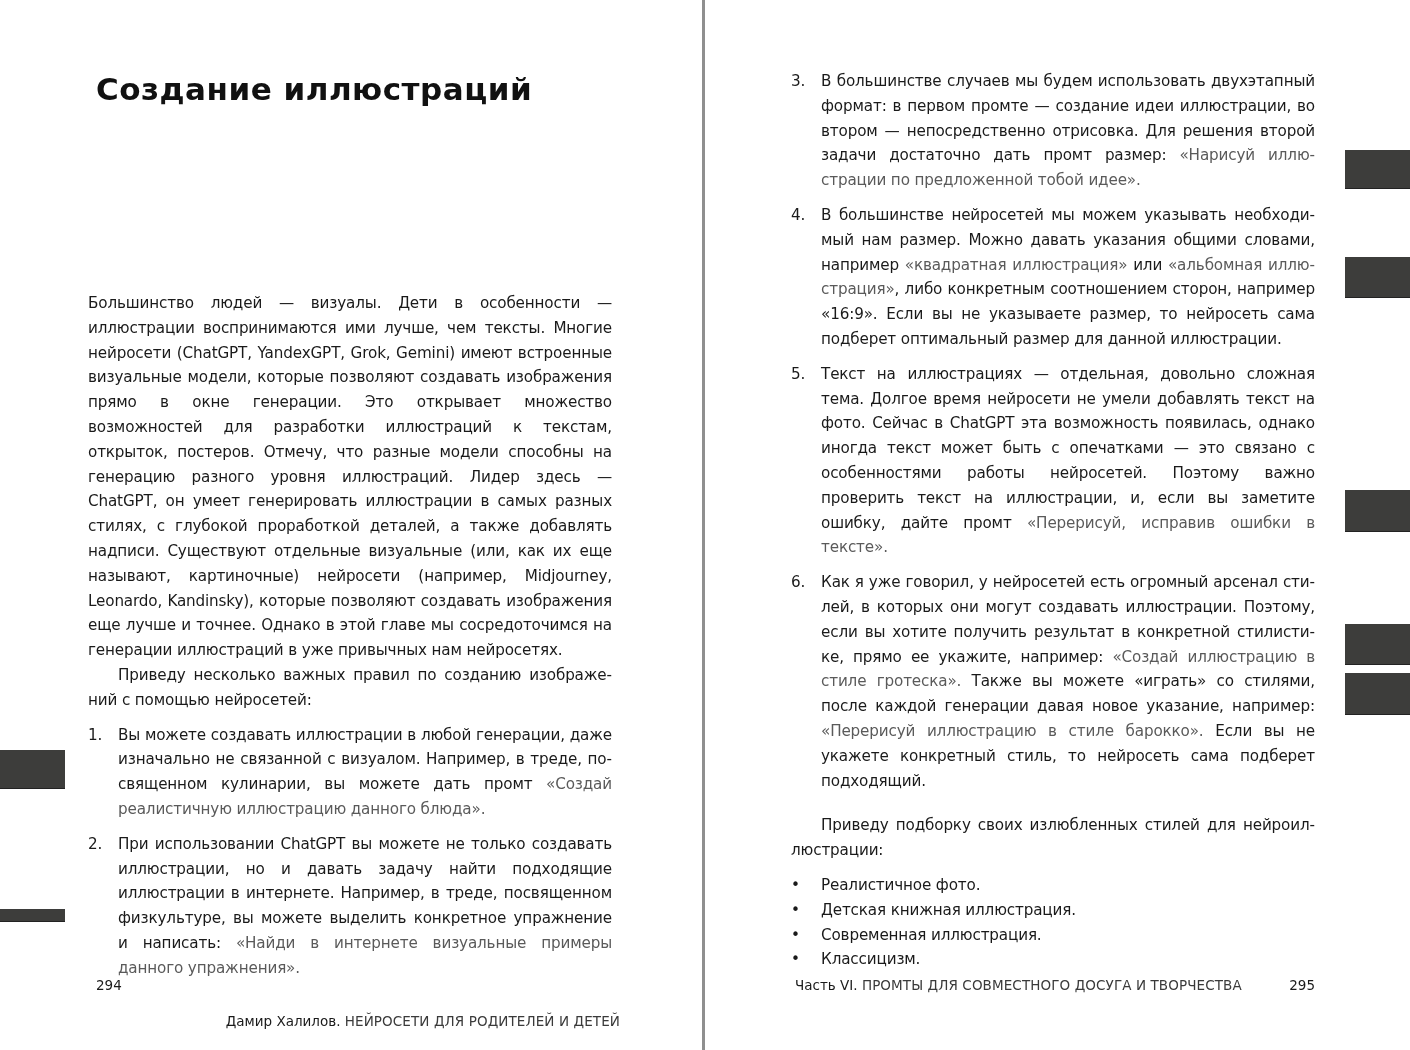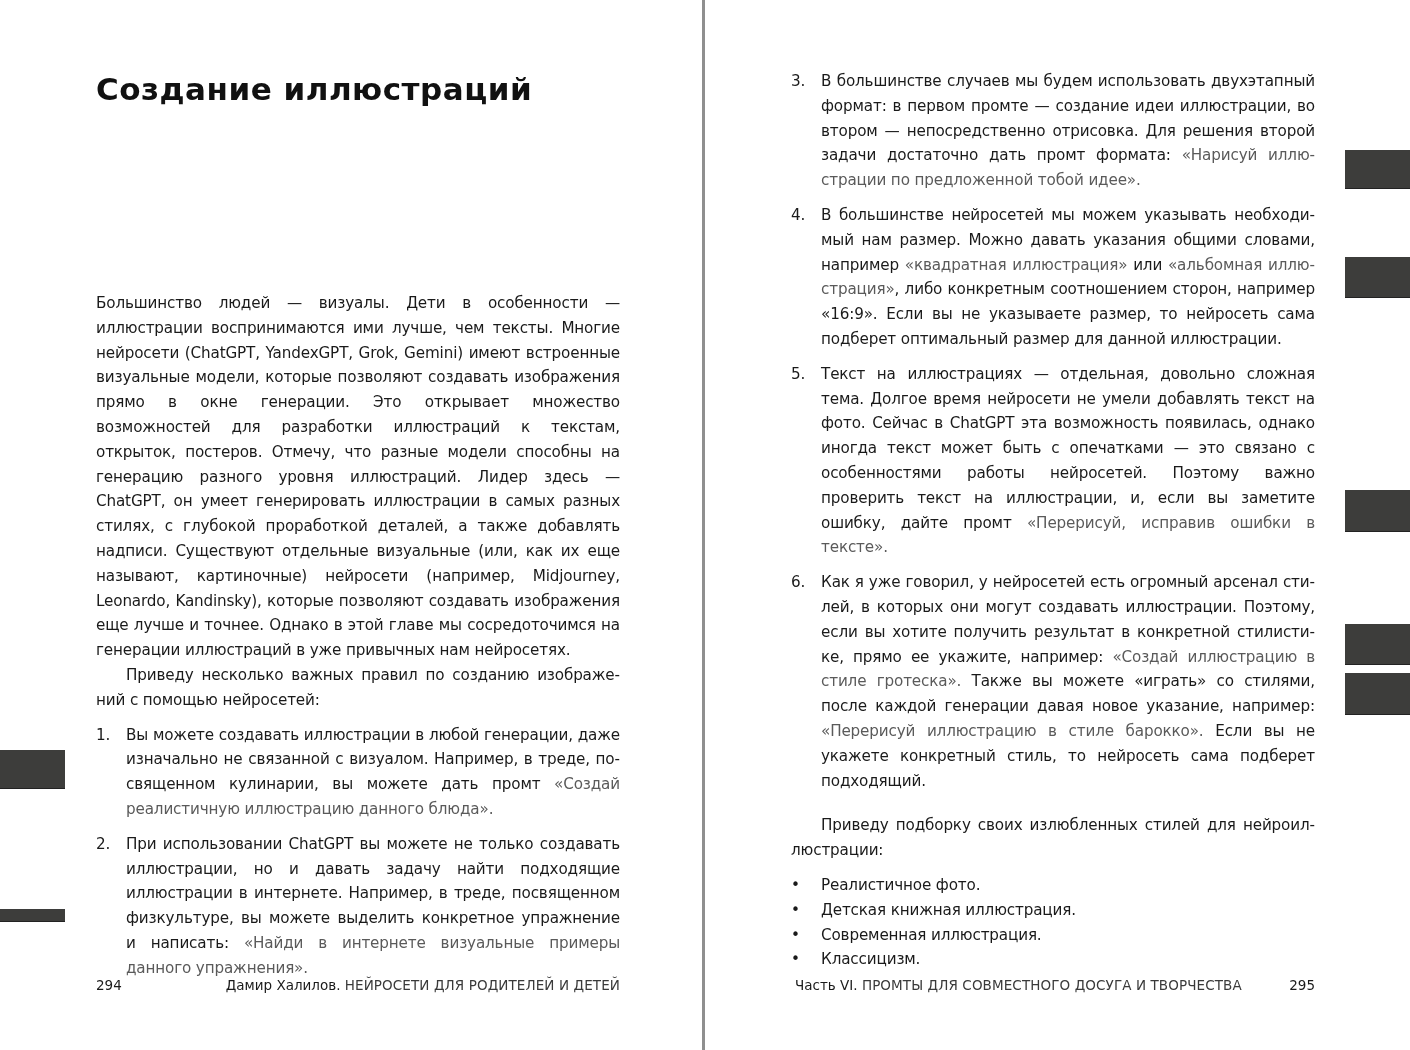--- a/index.html
+++ b/index.html
@@ -46,55 +46,55 @@
 
 <div class="page page-left">
   <div class="tab" style="left:0;top:750px;width:65px;height:38px;"></div>
   <div class="tab" style="left:0;top:909px;width:65px;height:12px;"></div>
 
   <h1 class="title">
     <span>Создание иллюстраций</span><br>
     <br>
   </h1>
 
-  <div class="text-block" style="left:96px;top:291px;width:524px;">
+  <div class="text-block" style="left:88px;top:291px;width:524px;">
     <p>Большинство людей — визуалы. Дети в особенности — иллюстра­ции воспринимаются ими лучше, чем тексты. Многие нейросети (ChatGPT, YandexGPT, Grok, Gemini) имеют встроенные визуальные модели, которые позволяют создавать изображения прямо в окне генерации. Это открывает множество возможностей для разра­ботки иллюстраций к текстам, открыток, постеров. Отмечу, что разные модели способны на генерацию разного уровня иллюстра­ций. Лидер здесь — ChatGPT, он умеет генерировать иллюстрации в самых разных стилях, с глубокой проработкой деталей, а также добавлять надписи. Существуют отдельные визуальные (или, как их еще называют, картиночные) нейросети (например, Midjourney, Leonardo, Kandinsky), которые позволяют создавать изображе­ния еще лучше и точнее. Однако в этой главе мы сосредоточимся на генерации иллюстраций в уже привычных нам нейросетях.</p>
     <p class="indent">Приведу несколько важных правил по созданию изображе­ний с помощью нейросетей:</p>
     <ol class="rules" style="margin-top:10px;">
       <li>
         <span class="num">1.</span><span>Вы можете создавать иллюстрации в любой генерации, даже изначально не связанной с визуалом. Например, в треде, по­священном кулинарии, вы можете дать промт </span><span class="prompt">«Создай реали­стичную иллюстрацию данного блюда».</span>
       </li>
       <li>
         <span class="num">2.</span><span>При использовании ChatGPT вы можете не только создавать иллюстрации, но и давать задачу найти подходящие иллюстра­ции в интернете. Например, в треде, посвященном физкульту­ре, вы можете выделить конкретное упражнение и написать: </span><span class="prompt">«Найди в интернете визуальные примеры данного упражнения».</span>
       </li>
     </ol>
   </div>
 
   <div class="footer" style="left:96px;width:524px;">
     <b style="position:absolute;left:0;">294</b>
-    <span style="position:absolute;right:0;white-space:nowrap;">
+    <span style="position:absolute;right:0;white-space:nowrap;margin-top:36px;">
       <b>Дамир Халилов.</b>
       <span class="muted">НЕЙРОСЕТИ ДЛЯ РОДИТЕЛЕЙ И ДЕТЕЙ</span>
     </span>
   </div>
 </div>
 
 <div class="gutter"></div>
 
 <div class="page page-right">
   <div class="tab" style="left:640px;top:150px;width:65px;height:38px;"></div>
   <div class="tab" style="left:640px;top:257px;width:65px;height:40px;"></div>
   <div class="tab" style="left:640px;top:490px;width:65px;height:41px;"></div>
   <div class="tab" style="left:640px;top:624px;width:65px;height:40px;"></div>
   <div class="tab" style="left:640px;top:673px;width:65px;height:41px;"></div>
 
   <div class="text-block" style="left:86px;top:69px;width:524px;">
     <ol class="rules">
       <li>
-        <span class="num">3.</span><span>В большинстве случаев мы будем использовать двухэтапный формат: в первом промте — создание идеи иллюстрации, во втором — непосредственно отрисовка. Для решения вто­рой задачи достаточно дать промт формата: </span><span class="prompt">«Нарисуй иллю­страции по предложенной тобой идее».</span>
+        <span class="num">3.</span><span>В большинстве случаев мы будем использовать двухэтапный формат: в первом промте — создание идеи иллюстрации, во втором — непосредственно отрисовка. Для решения вто­рой задачи достаточно дать промт размер: </span><span class="prompt">«Нарисуй иллю­страции по предложенной тобой идее».</span>
       </li>
       <li>
         <span class="num">4.</span><span>В большинстве нейросетей мы можем указывать необходи­мый нам размер. Можно давать указания общими словами, например </span><span class="prompt">«квадратная иллюстрация»</span><span> или </span><span class="prompt">«альбомная иллю­страция»</span><span>, либо конкретным соотношением сторон, например «16:9». Если вы не указываете размер, то нейросеть сама под­берет оптимальный размер для данной иллюстрации.</span>
       </li>
       <li>
         <span class="num">5.</span><span>Текст на иллюстрациях — отдельная, довольно сложная тема. Долгое время нейросети не умели добавлять текст на фото. Сейчас в ChatGPT эта возможность появилась, однако иногда текст может быть с опечатками — это связано с особенностя­ми работы нейросетей. Поэтому важно проверить текст на ил­люстрации, и, если вы заметите ошибку, дайте промт </span><span class="prompt">«Пере­рисуй, исправив ошибки в тексте».</span>
       </li>
       <li>
         <span class="num">6.</span><span>Как я уже говорил, у нейросетей есть огромный арсенал сти­лей, в которых они могут создавать иллюстрации. Поэтому, если вы хотите получить результат в конкретной стилисти­ке, прямо ее укажите, например: </span><span class="prompt">«Создай иллюстрацию в сти­ле гротеска».</span><span> Также вы можете «играть» со стилями, после каждой генерации давая новое указание, например: </span><span class="prompt">«Пере­рисуй иллюстрацию в стиле барокко».</span><span> Если вы не укажете конкретный стиль, то нейросеть сама подберет подходящий.</span>
       </li>

